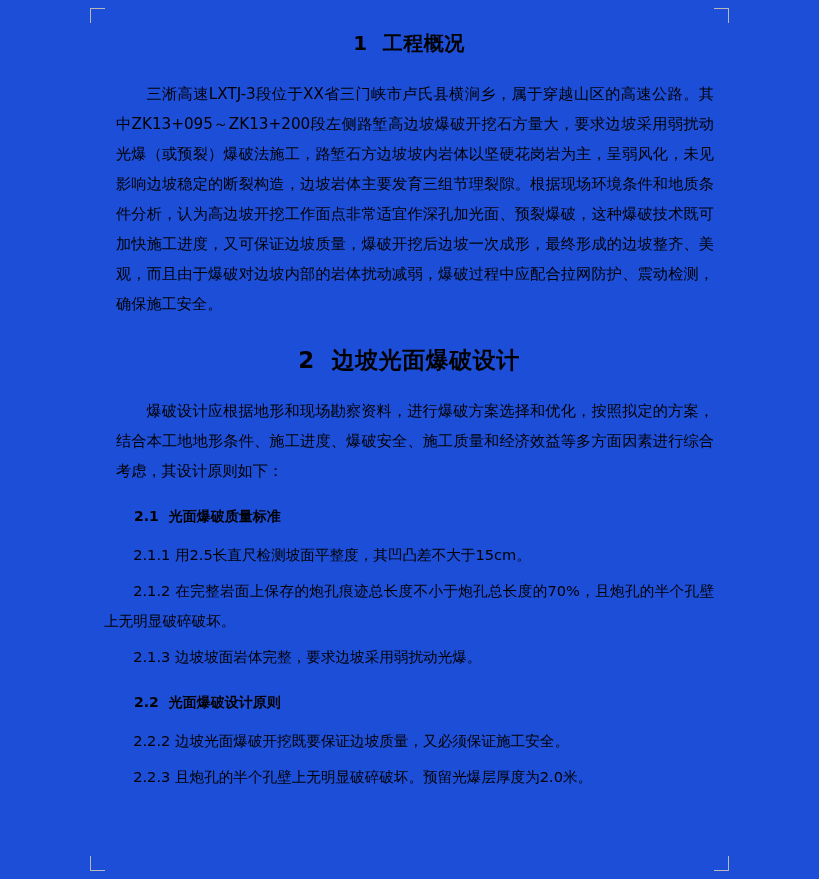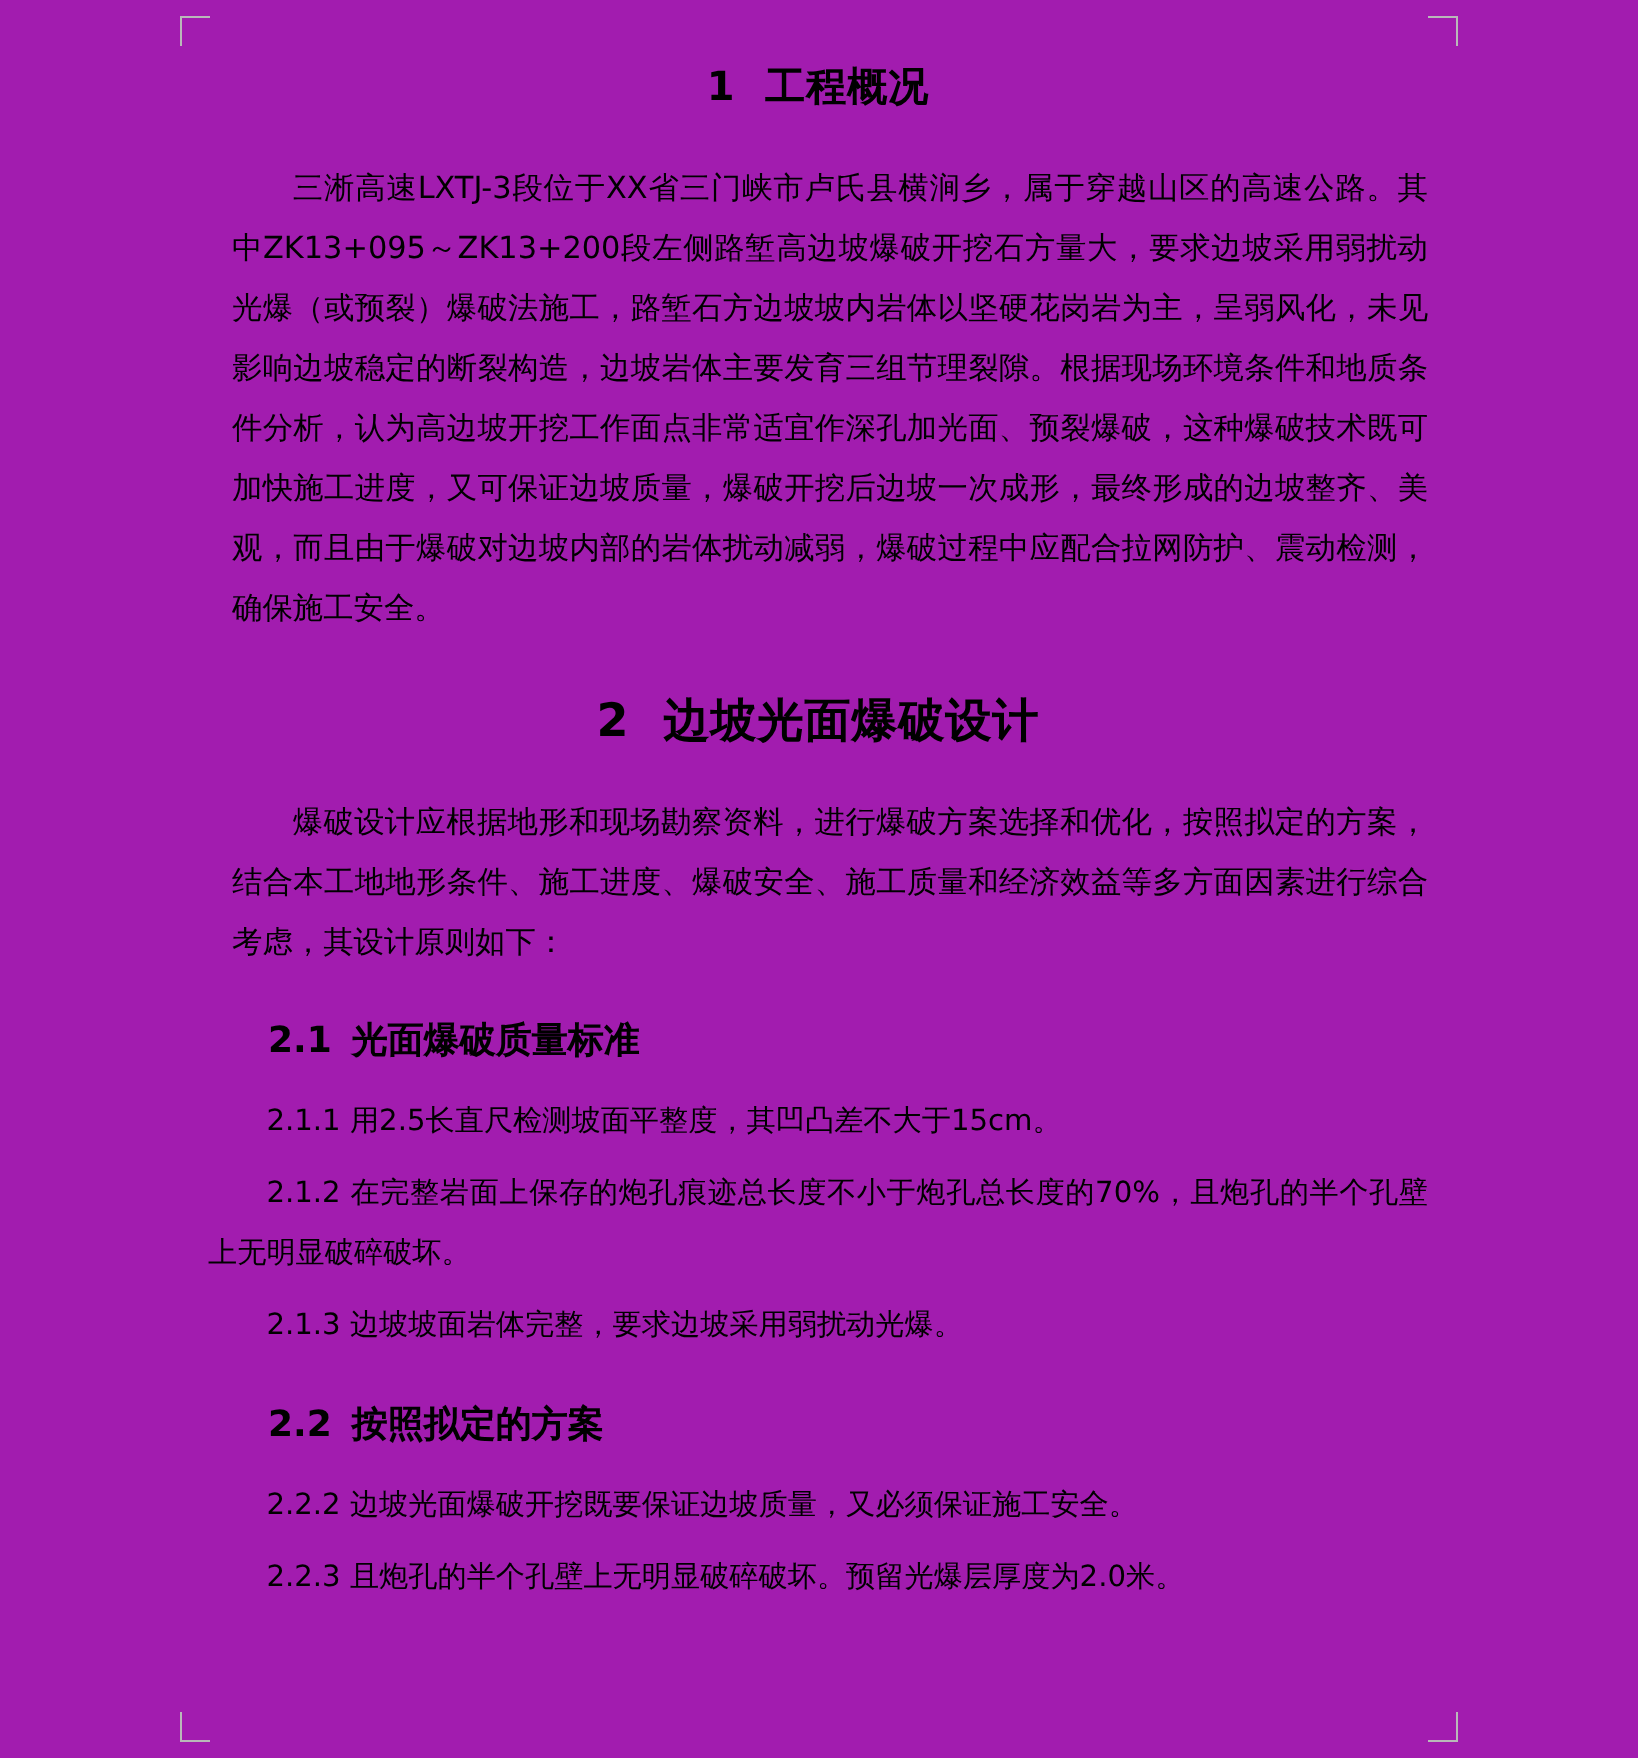--- a/index.html
+++ b/index.html
@@ -7,21 +7,21 @@
     padding: 0;
     background: #ffffff;
   }
   body {
     font-family: "Liberation Serif", "DejaVu Serif", serif;
   }
   .page {
     position: relative;
     width: 819px;
     height: 879px;
-    background: #a21caf;
+    background: #1d4ed8;
     overflow: hidden;
     box-sizing: border-box;
   }
   
   .crop {
     position: absolute;
     border-color: #b9b9b9;
     border-style: solid;
     width: 14px;
     height: 14px;
@@ -50,21 +50,21 @@
     font-family: "DejaVu Sans", "Liberation Sans", sans-serif;
     font-size: 23px;
     font-weight: bold;
     text-align: center;
     margin: 26px 0 20px 0;
     letter-spacing: 0.5px;
     color: #000;
   }
   h3.doc-h2 {
     font-family: "DejaVu Sans", "Liberation Sans", sans-serif;
-    font-size: 18px;
+    font-size: 14px;
     font-weight: bold;
     margin: 22px 0 14px 0;
     padding-left: 30px;
     color: #000;
   }
   h3.doc-h2 .num {
     margin-right: 10px;
   }
   p.body {
     font-family: "DejaVu Sans", "Liberation Sans", sans-serif;
@@ -107,20 +107,20 @@
 
     <h3 class="doc-h2">
       <span class="num">2.1</span><span>光面爆破质量标准</span>
     </h3>
 
     <p class="body sub">2.1.1 用2.5长直尺检测坡面平整度，其凹凸差不大于15cm。</p>
     <p class="body sub">2.1.2 在完整岩面上保存的炮孔痕迹总长度不小于炮孔总长度的70%，且炮孔的半个孔壁上无明显破碎破坏。</p>
     <p class="body sub">2.1.3 边坡坡面岩体完整，要求边坡采用弱扰动光爆。</p>
 
     <h3 class="doc-h2">
-      <span class="num">2.2</span><span>按照拟定的方案</span>
+      <span class="num">2.2</span><span>光面爆破设计原则</span>
     </h3>
 
     <p class="body sub">2.2.2 边坡光面爆破开挖既要保证边坡质量，又必须保证施工安全。</p>
     <p class="body sub">2.2.3 且炮孔的半个孔壁上无明显破碎破坏。预留光爆层厚度为2.0米。</p>
 
   </div>
 </div>
 
 </body></html>

